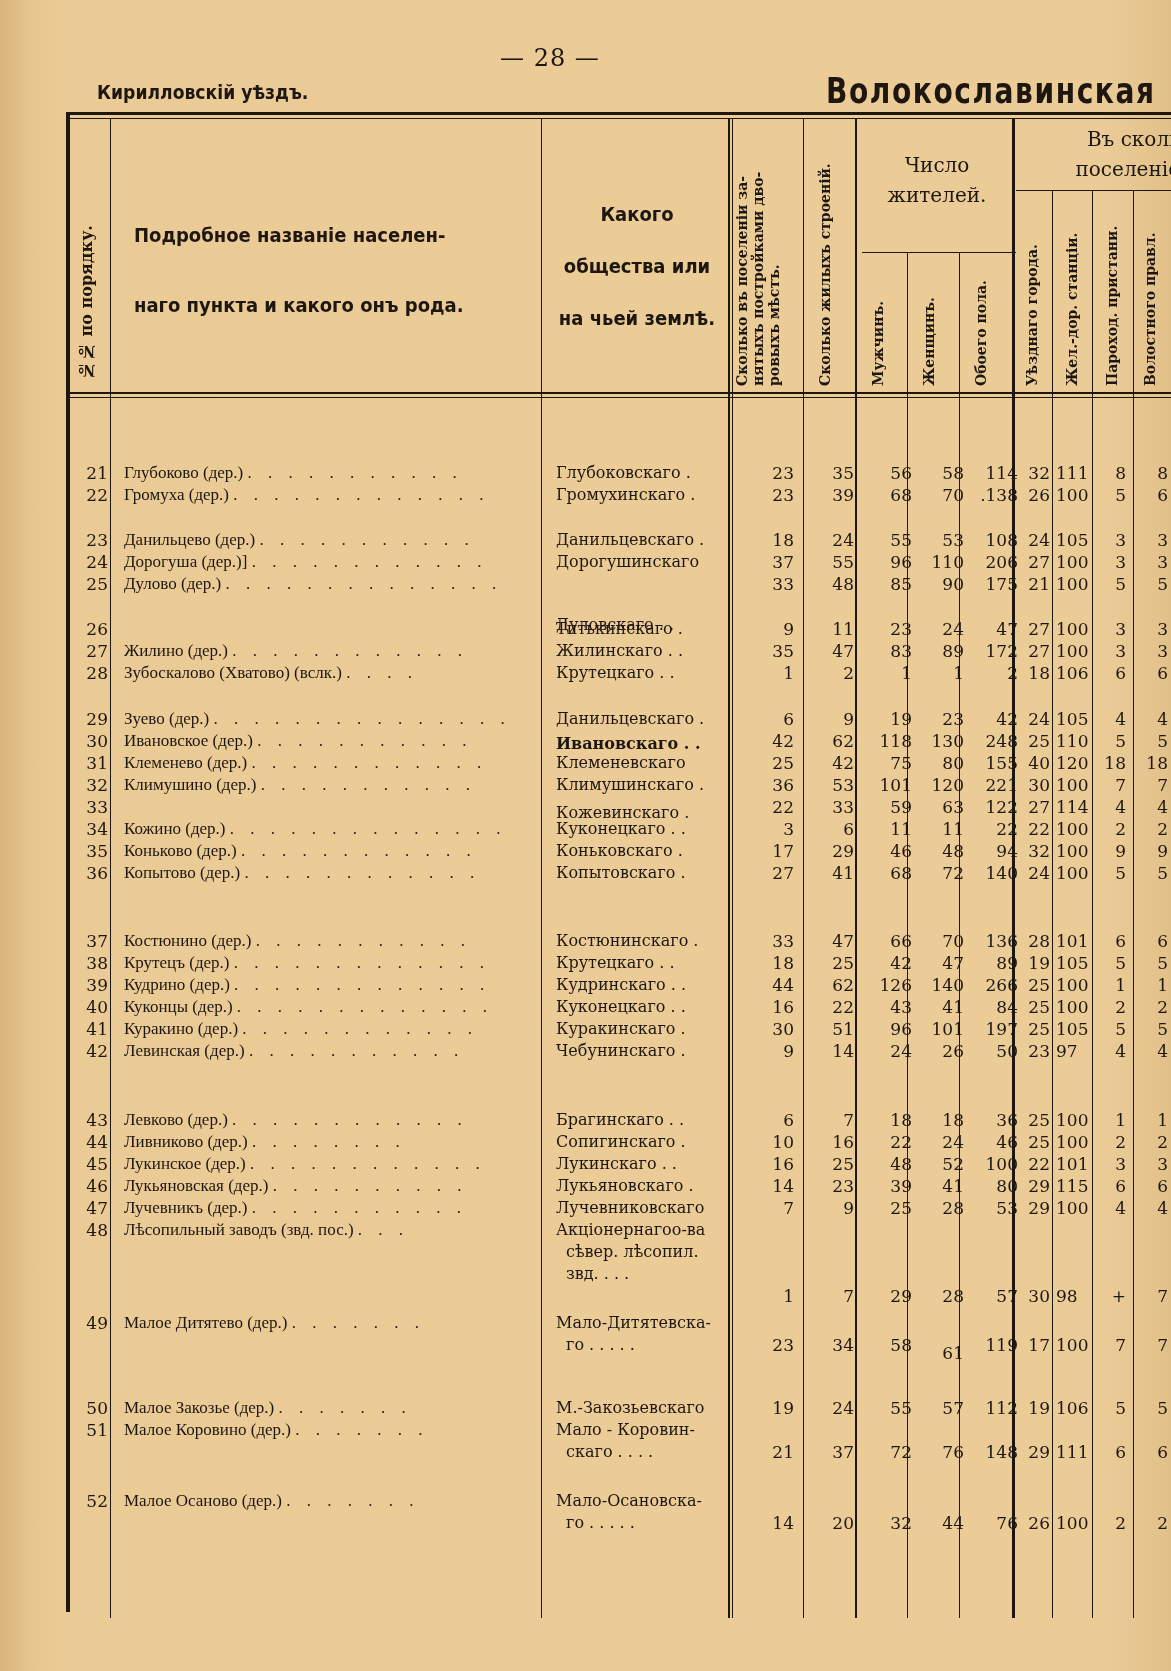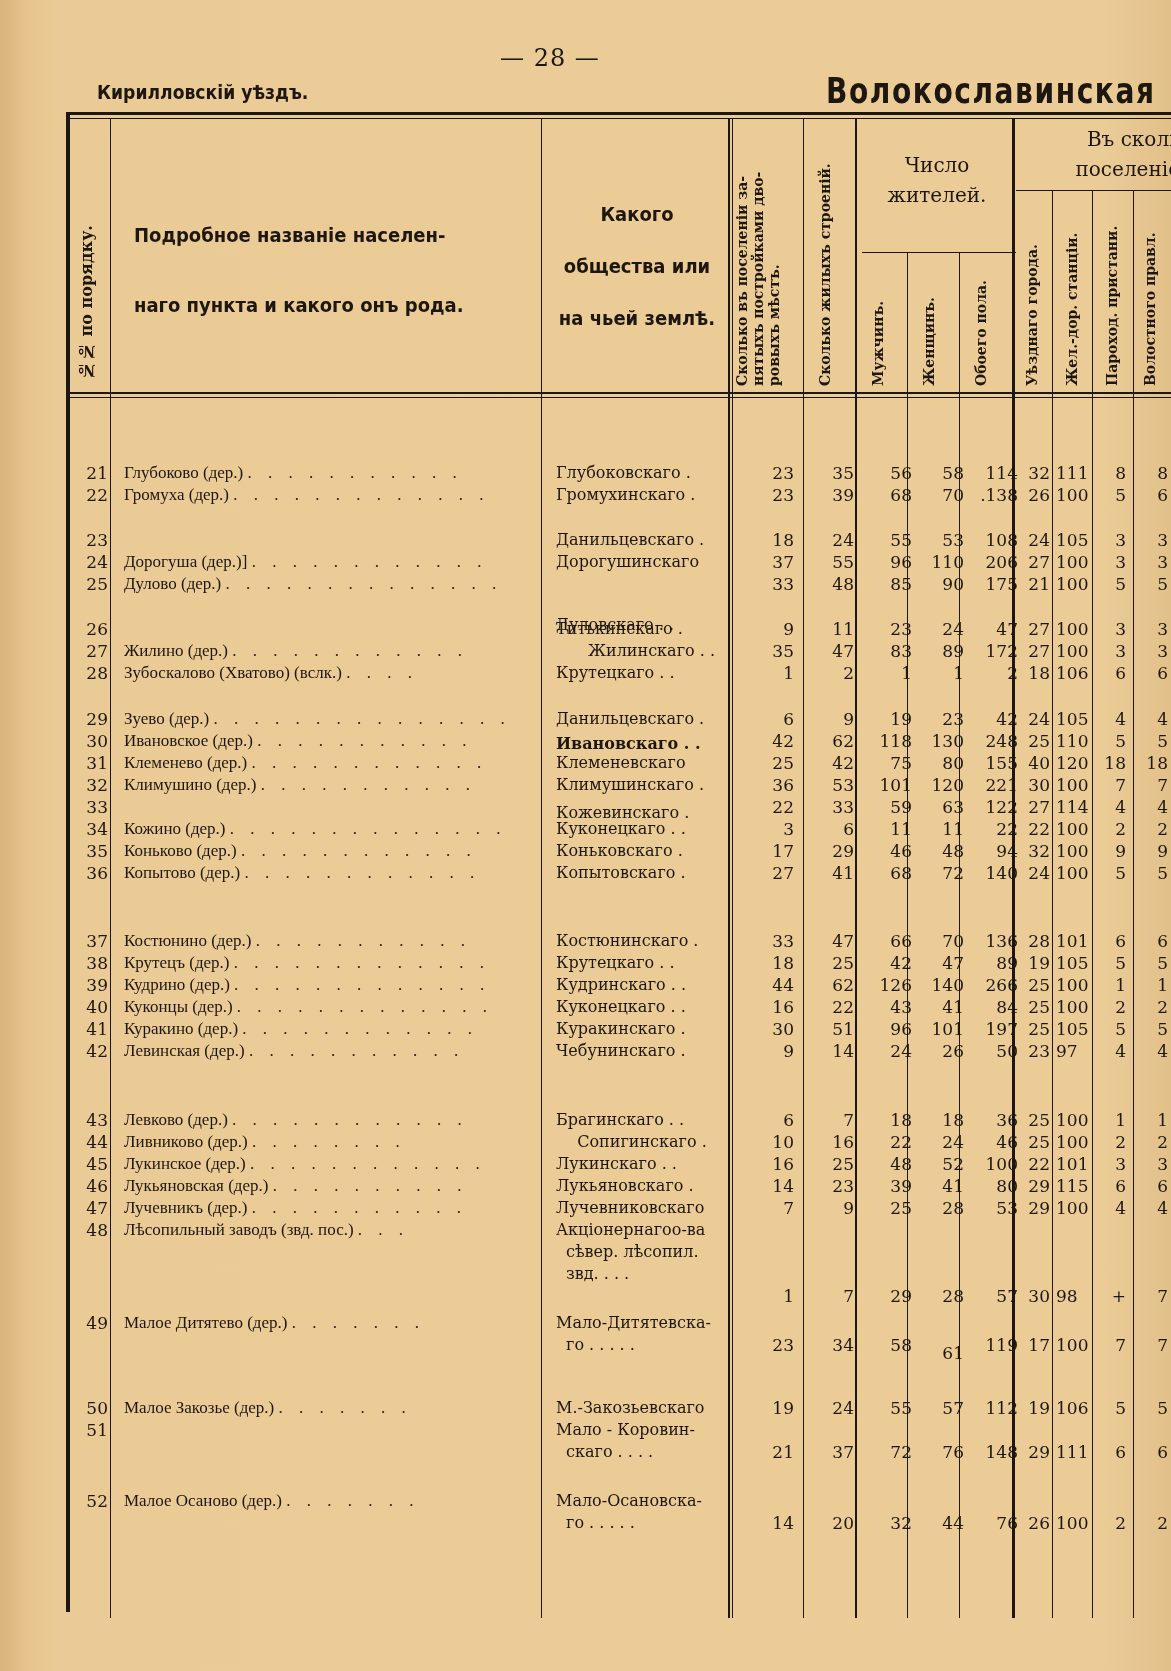--- a/index.html
+++ b/index.html
@@ -130,20 +130,21 @@
       <div class="cell num c-m" style="top: 0px;">68</div>
       <div class="cell num c-f" style="top: 0px;">70</div>
       <div class="cell num c-t" style="top: 0px;">.138</div>
       <div class="cell num c-town" style="top: 0px;">26</div>
       <div class="cell num c-rail" style="top: 0px;">100</div>
       <div class="cell num c-pier" style="top: 0px;">5</div>
       <div class="cell num c-vol" style="top: 0px;">6</div>
     </div>
     <div class="row" style="top: 529px;">
       <div class="cell num idx">23</div>
+      <div class="cell name"><span>Данильцево (дер.) </span><span class="dots">. . . . . . . . . . .</span></div>
       <div class="cell soc" style="top: 0px;">Данильцевскаго .</div>
       <div class="cell num c-yards" style="top: 0px;">18</div>
       <div class="cell num c-bld" style="top: 0px;">24</div>
       <div class="cell num c-m" style="top: 0px;">55</div>
       <div class="cell num c-f" style="top: 0px;">53</div>
       <div class="cell num c-t" style="top: 0px;">108</div>
       <div class="cell num c-town" style="top: 0px;">24</div>
       <div class="cell num c-rail" style="top: 0px;">105</div>
       <div class="cell num c-pier" style="top: 0px;">3</div>
       <div class="cell num c-vol" style="top: 0px;">3</div>
@@ -185,21 +186,21 @@
       <div class="cell num c-f" style="top: 0px;">24</div>
       <div class="cell num c-t" style="top: 0px;">47</div>
       <div class="cell num c-town" style="top: 0px;">27</div>
       <div class="cell num c-rail" style="top: 0px;">100</div>
       <div class="cell num c-pier" style="top: 0px;">3</div>
       <div class="cell num c-vol" style="top: 0px;">3</div>
     </div>
     <div class="row" style="top: 640px;">
       <div class="cell num idx">27</div>
       <div class="cell name"><span>Жилино (дер.) </span><span class="dots">. . . . . . . . . . . .</span></div>
-      <div class="cell soc" style="top: 0px; margin-left: 32px;">Жилинскаго . .</div>
+      <div class="cell soc" style="top: 0px;">Жилинскаго . .</div>
       <div class="cell num c-yards" style="top: 0px;">35</div>
       <div class="cell num c-bld" style="top: 0px;">47</div>
       <div class="cell num c-m" style="top: 0px;">83</div>
       <div class="cell num c-f" style="top: 0px;">89</div>
       <div class="cell num c-t" style="top: 0px;">172</div>
       <div class="cell num c-town" style="top: 0px;">27</div>
       <div class="cell num c-rail" style="top: 0px;">100</div>
       <div class="cell num c-pier" style="top: 0px;">3</div>
       <div class="cell num c-vol" style="top: 0px;">3</div>
     </div>
@@ -422,21 +423,21 @@
       <div class="cell num c-f" style="top: 0px;">18</div>
       <div class="cell num c-t" style="top: 0px;">36</div>
       <div class="cell num c-town" style="top: 0px;">25</div>
       <div class="cell num c-rail" style="top: 0px;">100</div>
       <div class="cell num c-pier" style="top: 0px;">1</div>
       <div class="cell num c-vol" style="top: 0px;">1</div>
     </div>
     <div class="row" style="top: 1131px;">
       <div class="cell num idx">44</div>
       <div class="cell name"><span>Ливниково (дер.) </span><span class="dots">. . . . . . . .</span></div>
-      <div class="cell soc" style="top: 0px; text-align: center;">Сопигинскаго .</div>
+      <div class="cell soc" style="top: 0px;">Сопигинскаго .</div>
       <div class="cell num c-yards" style="top: 0px;">10</div>
       <div class="cell num c-bld" style="top: 0px;">16</div>
       <div class="cell num c-m" style="top: 0px;">22</div>
       <div class="cell num c-f" style="top: 0px;">24</div>
       <div class="cell num c-t" style="top: 0px;">46</div>
       <div class="cell num c-town" style="top: 0px;">25</div>
       <div class="cell num c-rail" style="top: 0px;">100</div>
       <div class="cell num c-pier" style="top: 0px;">2</div>
       <div class="cell num c-vol" style="top: 0px;">2</div>
     </div>
@@ -522,20 +523,21 @@
       <div class="cell num c-m" style="top: 0px;">55</div>
       <div class="cell num c-f" style="top: 0px;">57</div>
       <div class="cell num c-t" style="top: 0px;">112</div>
       <div class="cell num c-town" style="top: 0px;">19</div>
       <div class="cell num c-rail" style="top: 0px;">106</div>
       <div class="cell num c-pier" style="top: 0px;">5</div>
       <div class="cell num c-vol" style="top: 0px;">5</div>
     </div>
     <div class="row" style="top: 1419px;">
       <div class="cell num idx">51</div>
+      <div class="cell name"><span>Малое Коровино (дер.) </span><span class="dots">. . . . . . .</span></div>
       <div class="cell soc" style="top: 0px;">Мало - Коровин-</div>
       <div class="cell soc2" style="top: 22px;">скаго . . . .</div>
       <div class="cell num c-yards" style="top: 22px;">21</div>
       <div class="cell num c-bld" style="top: 22px;">37</div>
       <div class="cell num c-m" style="top: 22px;">72</div>
       <div class="cell num c-f" style="top: 22px;">76</div>
       <div class="cell num c-t" style="top: 22px;">148</div>
       <div class="cell num c-town" style="top: 22px;">29</div>
       <div class="cell num c-rail" style="top: 22px;">111</div>
       <div class="cell num c-pier" style="top: 22px;">6</div>

